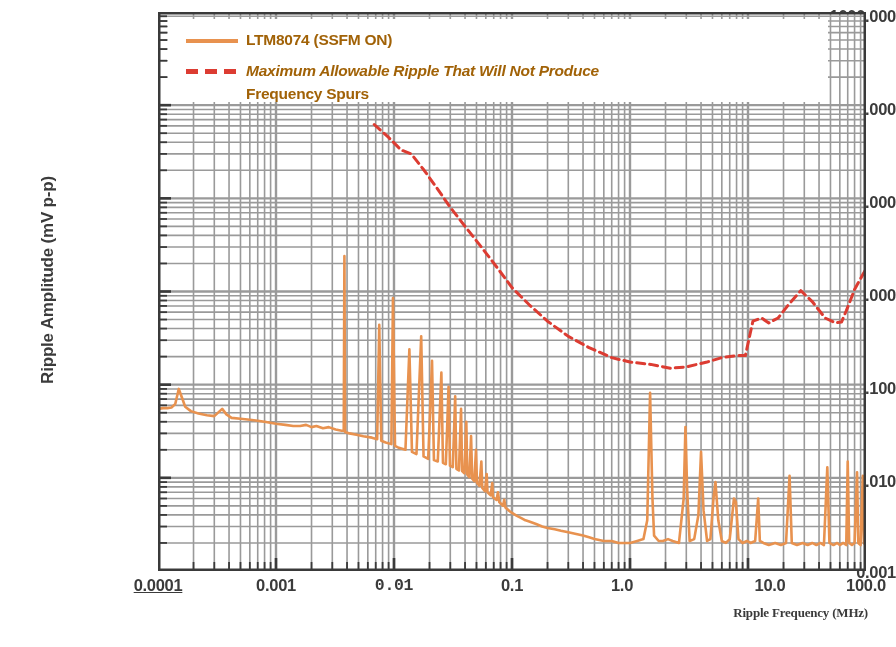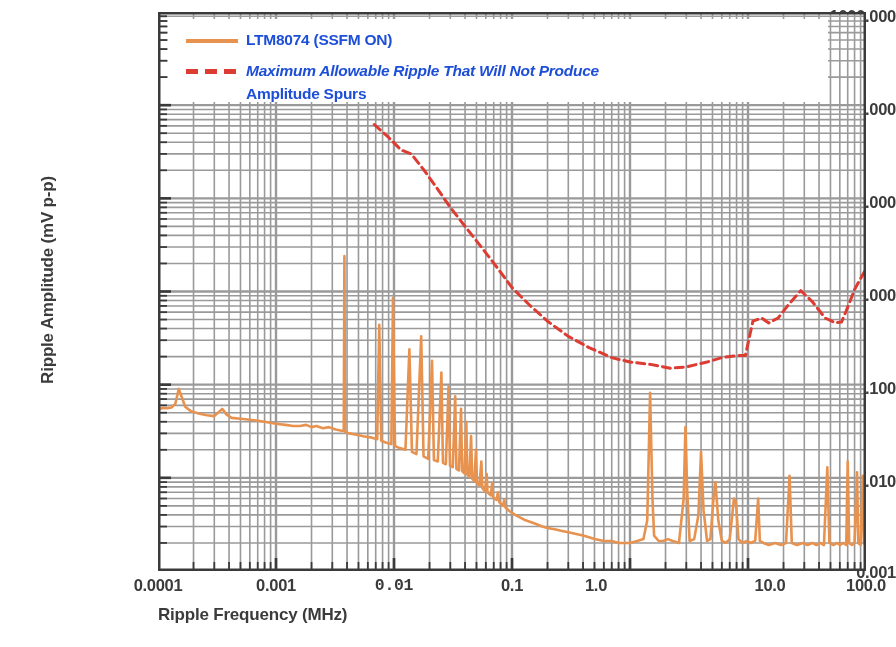--- a/index.html
+++ b/index.html
@@ -8,66 +8,67 @@
   #root{position:relative;width:896px;height:647px;background:#fff;}
 
   .ylabel{
     position:absolute; left:-92px; top:270px; width:280px;
     transform:rotate(-90deg); transform-origin:center center;
     text-align:center; font-size:17px; font-weight:bold; color:#3b3b3b;
     letter-spacing:-0.2px; white-space:nowrap;
   }
   .xlabel{
     position:absolute; left:158px; top:605px; width:710px;
-    text-align:left; font-size:17px; font-weight:bold; color:#3b3b3b;
+    text-align:right; font-size:13px; font-weight:bold; color:#3b3b3b;
     letter-spacing:-0.2px;
+    font-family:Liberation Serif, serif;
   }
   .ytick{
     position:absolute; right:0; width:146px; text-align:right;
     font-size:16.5px; font-weight:bold; color:#3b3b3b; letter-spacing:-0.3px;
   }
   .xtick{
     position:absolute; top:576px; width:110px; text-align:center;
     font-size:16.5px; font-weight:bold; color:#3b3b3b; letter-spacing:-0.3px;
   }
   #plotwrap{position:absolute;left:158px;top:12px;width:708px;height:559px;}
   #plotsvg{display:block;}
   .legendbox{
     position:absolute; left:168px; top:19px; width:660px; height:83px;
     background:#ffffff; z-index:5;
   }
   .legrow{position:absolute;left:0;}
   .legtxt{
     position:absolute; left:78px; font-size:15.5px; font-weight:bold;
-    color:#1d4ed8; letter-spacing:-0.25px; white-space:nowrap;
+    color:#a16207; letter-spacing:-0.25px; white-space:nowrap;
   }
   .swatch-solid{position:absolute;left:18px;width:52px;height:4px;background:#E8924F;}
   .swatch-dash{position:absolute;left:18px;width:52px;height:5px;
     background:repeating-linear-gradient(to right,#DC3C32 0 12px,transparent 12px 19px);}
 </style>
 </head>
 <body>
 
 <div id="root">
 
   <div class="ylabel">Ripple Amplitude (mV p-p)</div>
 
   <div class="ytick" style="top:7px;">1000.000</div>
   <div class="ytick" style="top:100px;">100.000</div>
   <div class="ytick" style="top:193px;">10.000</div>
   <div class="ytick" style="top:286px;">1.000</div>
   <div class="ytick" style="top:379px;">0.100</div>
   <div class="ytick" style="top:472px;">0.010</div>
   <div class="ytick" style="top:563px;">0.001</div>
 
-  <div class="xtick" style="left:103px;">0.0001</div>
+  <div class="xtick" style="left:103px;text-decoration:underline;">0.0001</div>
   <div class="xtick" style="left:221px;">0.001</div>
   <div class="xtick" style="left:339px;font-family:Liberation Mono, monospace;">0.01</div>
   <div class="xtick" style="left:457px;">0.1</div>
-  <div class="xtick" style="left:541px;">1.0</div>
+  <div class="xtick" style="left:567px;">1.0</div>
   <div class="xtick" style="left:715px;">10.0</div>
   <div class="xtick" style="left:811px;">100.0</div>
 
   <div class="xlabel">Ripple Frequency (MHz)</div>
 
   <div id="plotwrap">
     <svg id="plotsvg" width="708" height="559" viewBox="0 0 708 559">
       <rect x="0" y="0" width="708" height="559" fill="#ffffff"></rect>
       <g id="gridlayer">
           <line x1="0" y1="0" x2="0" y2="559" stroke="#9a9a9a" stroke-width="2.4"></line>
@@ -302,17 +303,17 @@
   </div>
 
   <div class="legendbox">
     <div class="legrow" style="top:12px;">
       <span class="swatch-solid" style="top:8px;"></span>
       <span class="legtxt" style="top:0px;">LTM8074 (SSFM ON)</span>
     </div>
     <div class="legrow" style="top:43px;">
       <span class="swatch-dash" style="top:7px;"></span>
       <span class="legtxt" style="top:0px;font-style:italic;">Maximum Allowable Ripple That Will Not Produce</span>
-      <span class="legtxt" style="top:23px;">Amplitude Spurs</span>
+      <span class="legtxt" style="top:23px;">Frequency Spurs</span>
     </div>
   </div>
 
 </div>
 
 </body></html>

